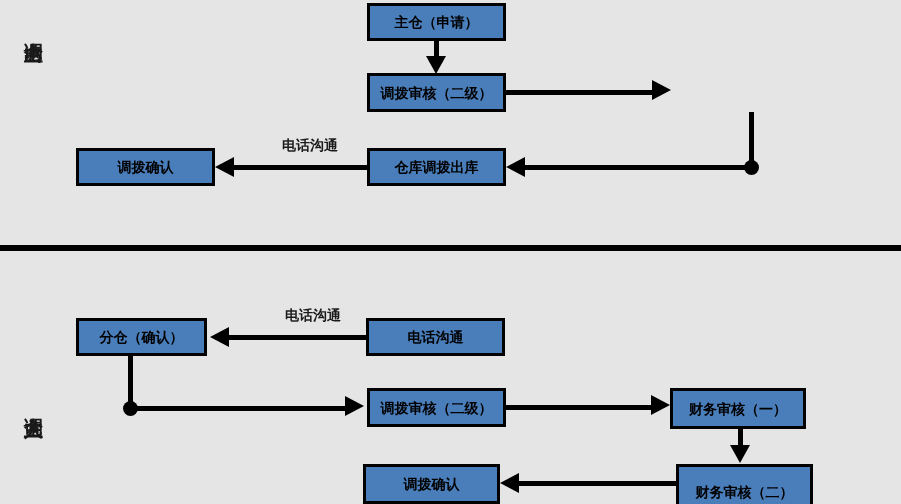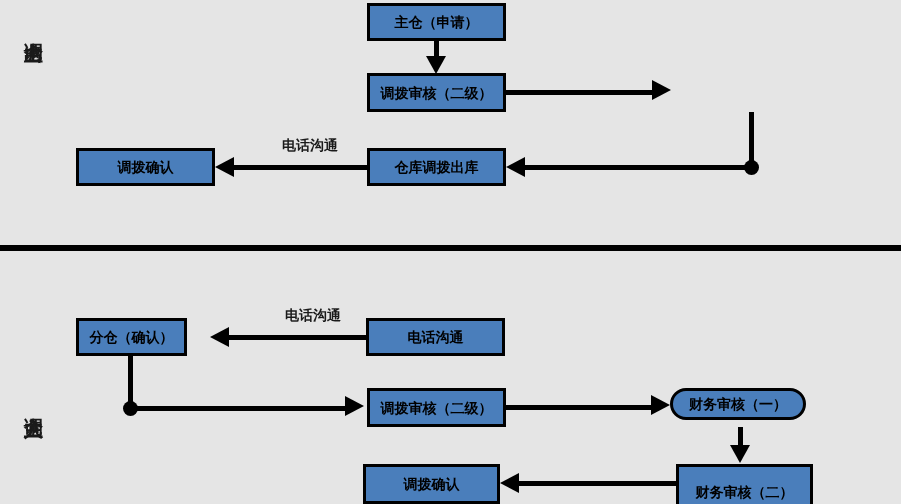--- a/index.html
+++ b/index.html
@@ -138,33 +138,33 @@
   <div class="divider" style="left:0px; top:245px; width:901px; height:6px;"></div>
 
   <div class="side-label" style="left:24px; top:403px;">主仓调入</div>
 
   <div class="node" style="left:366px; top:318px; width:139px; height:38px;">电话沟通</div>
 
   <div class="hline" style="left:228px; top:335px; width:139px;"></div>
   <div class="arrow arrow-left" style="left:210px; top:327px;"></div>
   <div class="edge-label" style="left:253px; top:307px;">电话沟通</div>
 
-  <div class="node" style="left:76px; top:318px; width:111px; height:38px;">分仓（确认）</div>
+  <div class="node" style="left:76px; top:318px; width:131px; height:38px;">分仓（确认）</div>
 
   <div class="vline" style="left:128px; top:356px; height:56px;"></div>
   <div class="dot" style="left:123px; top:401px;"></div>
   <div class="hline" style="left:131px; top:406px; width:214px;"></div>
   <div class="arrow arrow-right" style="left:345px; top:396px;"></div>
 
   <div class="node" style="left:367px; top:388px; width:139px; height:39px;">调拨审核（二级）</div>
 
   <div class="hline" style="left:506px; top:405px; width:148px;"></div>
   <div class="arrow arrow-right" style="left:651px; top:395px;"></div>
 
-  <div class="node" style="left:670px; top:388px; width:136px; height:32px;border-radius:16px;">财务审核（一）</div>
+  <div class="node" style="left:670px; top:388px; width:136px; height:41px;">财务审核（一）</div>
 
   <div class="vline" style="left:738px; top:427px; height:21px;"></div>
   <div class="arrow arrow-down" style="left:730px; top:445px;"></div>
 
   <div class="node" style="left:676px; top:464px; width:137px; height:56px;">财务审核（二）</div>
 
   <div class="hline" style="left:518px; top:481px; width:159px;"></div>
   <div class="arrow arrow-left" style="left:500px; top:473px;"></div>
 
   <div class="node" style="left:363px; top:464px; width:137px; height:40px;">调拨确认</div>

